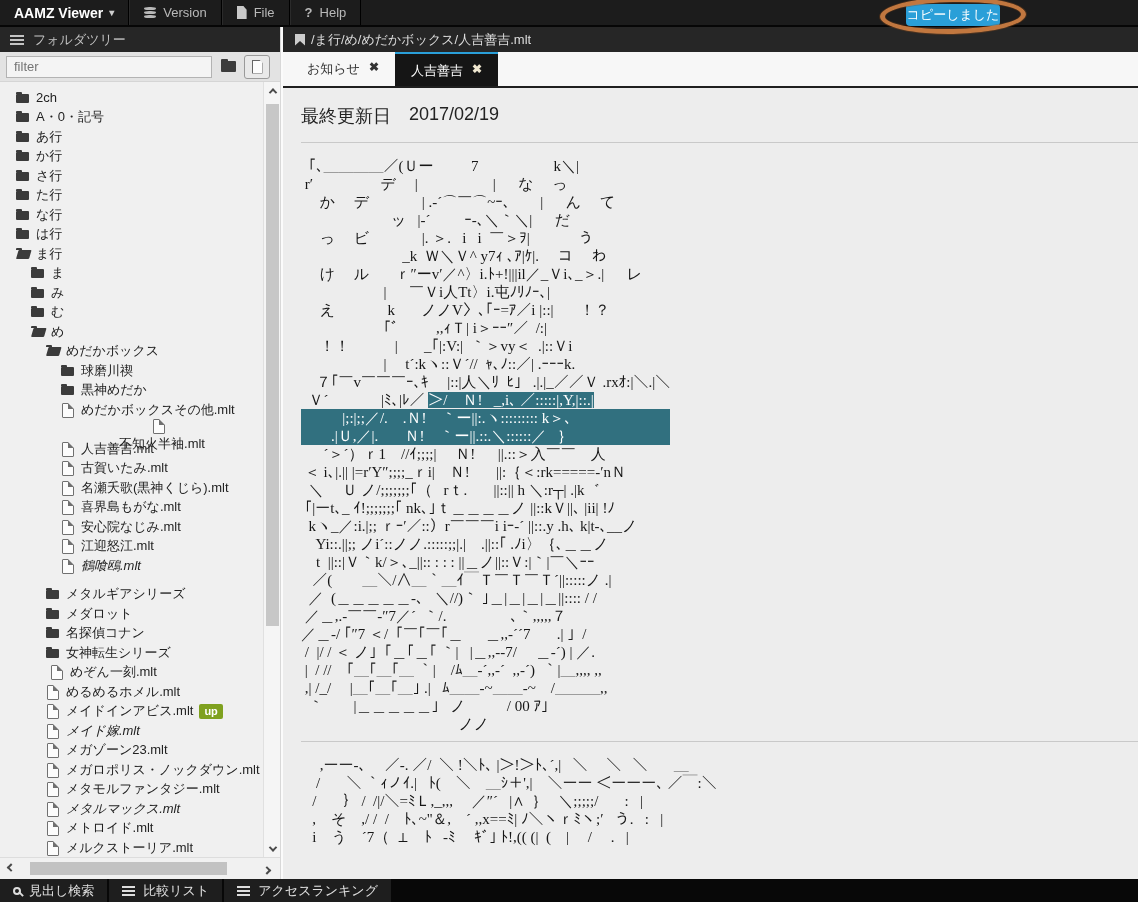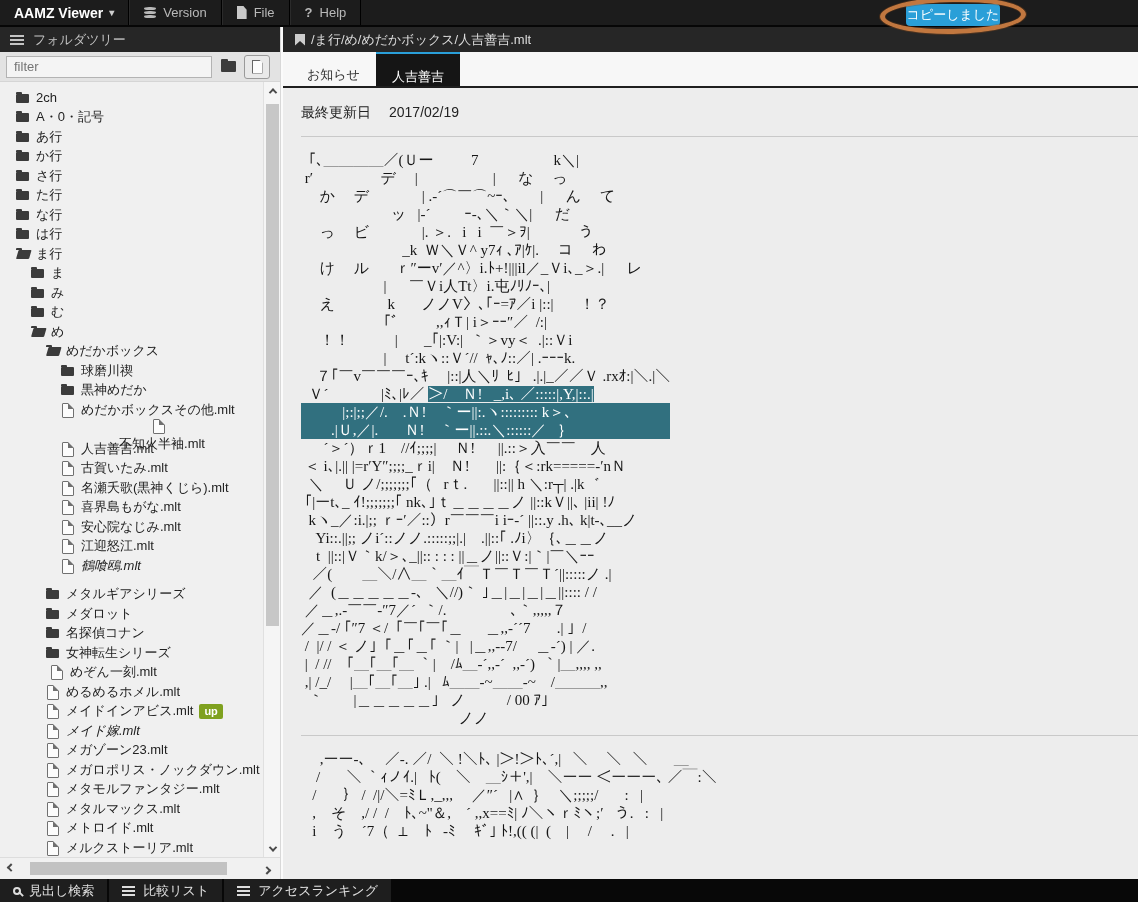--- a/index.html
+++ b/index.html
@@ -101,27 +101,27 @@
   .vdivider { width:3px; flex:0 0 3px; background:#fbfbfb; border-left:1px solid #d8d8d8; }
 
   
   .main { flex:1 1 auto; display:flex; flex-direction:column; min-width:0; min-height:0; }
   .crumb-bar { height:25px; flex:0 0 25px; background:#262626; color:#ddd; font-size:13px;
                display:flex; align-items:center; gap:6px; padding:0 12px; }
   .icon-bookmark { width:10px; height:12px; background:#ccc;
                    clip-path:polygon(0 0,100% 0,100% 100%,50% 62%,0 100%); }
   .tab-bar { height:36px; flex:0 0 36px; background:#f7f7f7; border-bottom:2px solid #1f1f1f;
              display:flex; align-items:stretch; padding-left:8px; }
-  .tab { display:flex; align-items:flex-start; gap:9px; padding:14px 16px; font-size:13px; color:#333; cursor:pointer;flex-direction:column; }
+  .tab { display:flex; align-items:flex-start; gap:9px; padding:8px 16px; font-size:13px; color:#333; cursor:pointer; }
   .tab .x { font-size:12px; font-weight:bold; color:#333; }
   .tab.active { background:#151515; color:#fff; border-top:2px solid var(--accent,#2a9fd8); }
   .tab.active .x { color:#efe7d0; }
 
   .content { flex:1 1 auto; min-height:0; overflow:hidden; background:#ededed; padding:16px 0 0 18px; }
-  .date-line { font-size:14px; color:#222; display:flex; gap:18px; margin-bottom:14px; }
+  .date-line { font-size:18px; color:#222; display:flex; gap:18px; margin-bottom:14px; }
   .content hr { border:none; border-top:1px solid #c9c9c9; margin:0 0 10px 0; }
   .aa { font-family:Liberation Serif, serif; font-size:15px; line-height:18px;
         color:#161616; white-space:pre; display:inline-block; margin:4px 0 8px 0; }
   .aa .aa-sel { background:var(--sel-bg,#31707f); color:#fff; }
   .aa div { min-height:18px; }
 
   
   .bottombar { height:23px; flex:0 0 23px; background:#080808; display:flex; align-items:stretch; }
   .seg { background:#1e1e1e; margin-right:2px; padding:0 13px; display:flex; align-items:center;
          gap:8px; color:#e0e0e0; font-size:13px; cursor:pointer; }
@@ -315,21 +315,21 @@
               <span>メガゾーン23.mlt</span>
             </div>
             <div class="tree-row" style="padding-left: 46px;">
               <span class="ticon file"></span>
               <span>メガロポリス・ノックダウン.mlt</span>
             </div>
             <div class="tree-row" style="padding-left: 46px;">
               <span class="ticon file"></span>
               <span>メタモルファンタジー.mlt</span>
             </div>
-            <div class="tree-row" style="padding-left: 46px;">
+            <div class="tree-row" style="padding-left: 46px; font-style: italic;">
               <span class="ticon file"></span>
               <span>メタルマックス.mlt</span>
             </div>
             <div class="tree-row" style="padding-left: 46px;">
               <span class="ticon file"></span>
               <span>メトロイド.mlt</span>
             </div>
             <div class="tree-row" style="padding-left: 46px;">
               <span class="ticon file"></span>
               <span>メルクストーリア.mlt</span>

